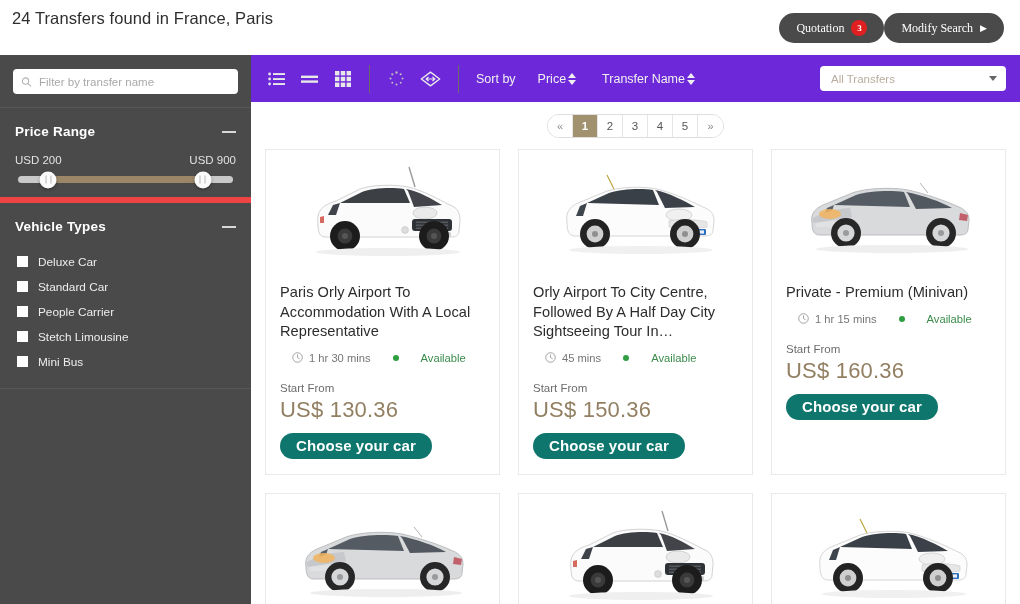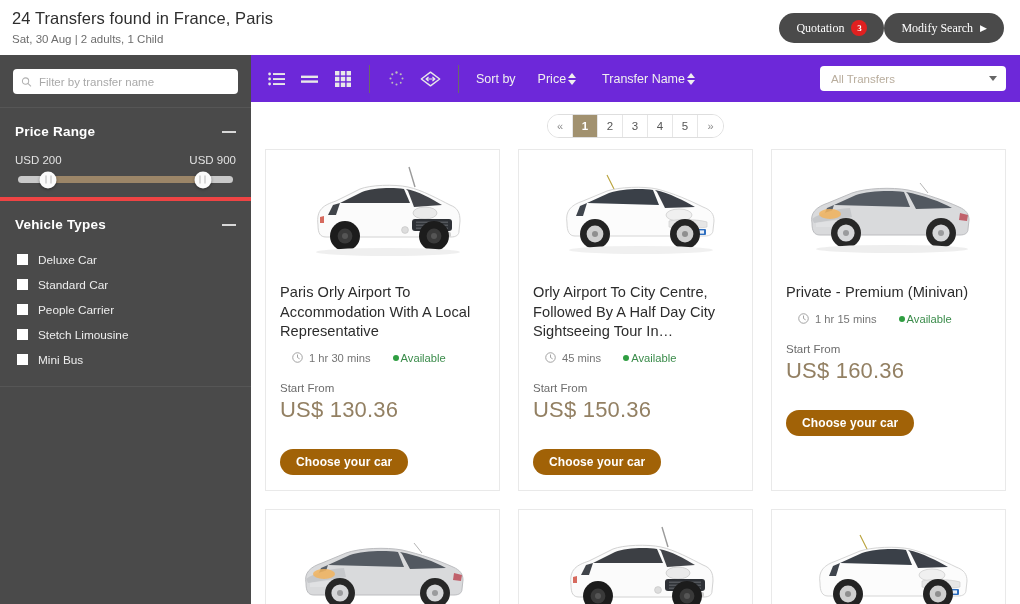--- a/index.html
+++ b/index.html
@@ -59,21 +59,21 @@
     position: absolute; left: 8px; top: 50%; transform: translateY(-50%);
     width: 11px; height: 11px;
   }
   .search-box input {
     border: none; outline: none; width: 100%; height: 100%;
     font-size: 11.5px; color: #555; font-family: inherit;
     background: transparent;
   }
   .search-box input::placeholder { color: #a9a9a9; }
 
-  .filter-block { padding: 16px 15px 14px 15px; border-bottom: 4px solid #ef4444; }
+  .filter-block { padding: 16px 15px 14px 15px; border-bottom: 6px solid #ef4444; }
   .filter-head {
     display: flex; align-items: center; justify-content: space-between;
     margin-bottom: 15px;
   }
   .filter-title { font-size: 13.5px; font-weight: 700; letter-spacing: .2px; }
   .collapse-btn {
     width: 14px; height: 2px; background: #d8d8d8; border: none;
     cursor: pointer; display: block;
   }
   .price-labels {
@@ -189,48 +189,47 @@
   .meta-row {
     display: flex; align-items: flex-start; gap: 22px;
     margin-top: 10px;
     margin-left: 12px;
   }
   .meta-dur {
     display: flex; align-items: center; gap: 6px;
     font-size: 11.2px; color: #757575;
   }
   .meta-avail {
-    display: flex; align-items: center; gap: 2px;
+    display: flex; align-items: center; gap: 22px;
     font-size: 11.2px; color: #3b8c4b;
   }
   .dot { width: 6px; height: 6px; border-radius: 50%; background: #2f9e41; }
   .start-from {
     font-size: 11.5px; color: #6c6c6c; margin-top: 18px;
   }
   .price {
     font-size: 22px; color: #938063; letter-spacing: .2px;
     margin-top: 3px;
   }
   .choose-btn {
-    margin-top: 26px; background: #a16207; color: #fff;
+    margin-top: 10px; background: #0f766e; color: #fff;
     border: none; border-radius: 16px; height: 26px; padding: 0 16px;
-    font-size: 12px; font-family: inherit; cursor: pointer;
+    font-size: 15px; font-family: inherit; cursor: pointer;
     font-weight: 700; letter-spacing: .1px;
   }
   .row2 { margin-top: 18px; }
 </style>
 </head>
 <body>
 
 <div class="page">
 
   <div class="topbar">
     <div class="headline-wrap">
       <div class="headline">24 Transfers found in France, Paris</div>
-      <div class="subline">Sat, 30 Aug |  2 adults, 1 Child</div>
     </div>
     <div class="header-actions">
       <button class="pill">
         <span>Quotation</span>
         <span class="badge">3</span>
       </button>
       <button class="pill">
         <span>Modify Search</span>
         <span class="caret-right">▶</span>
       </button>

